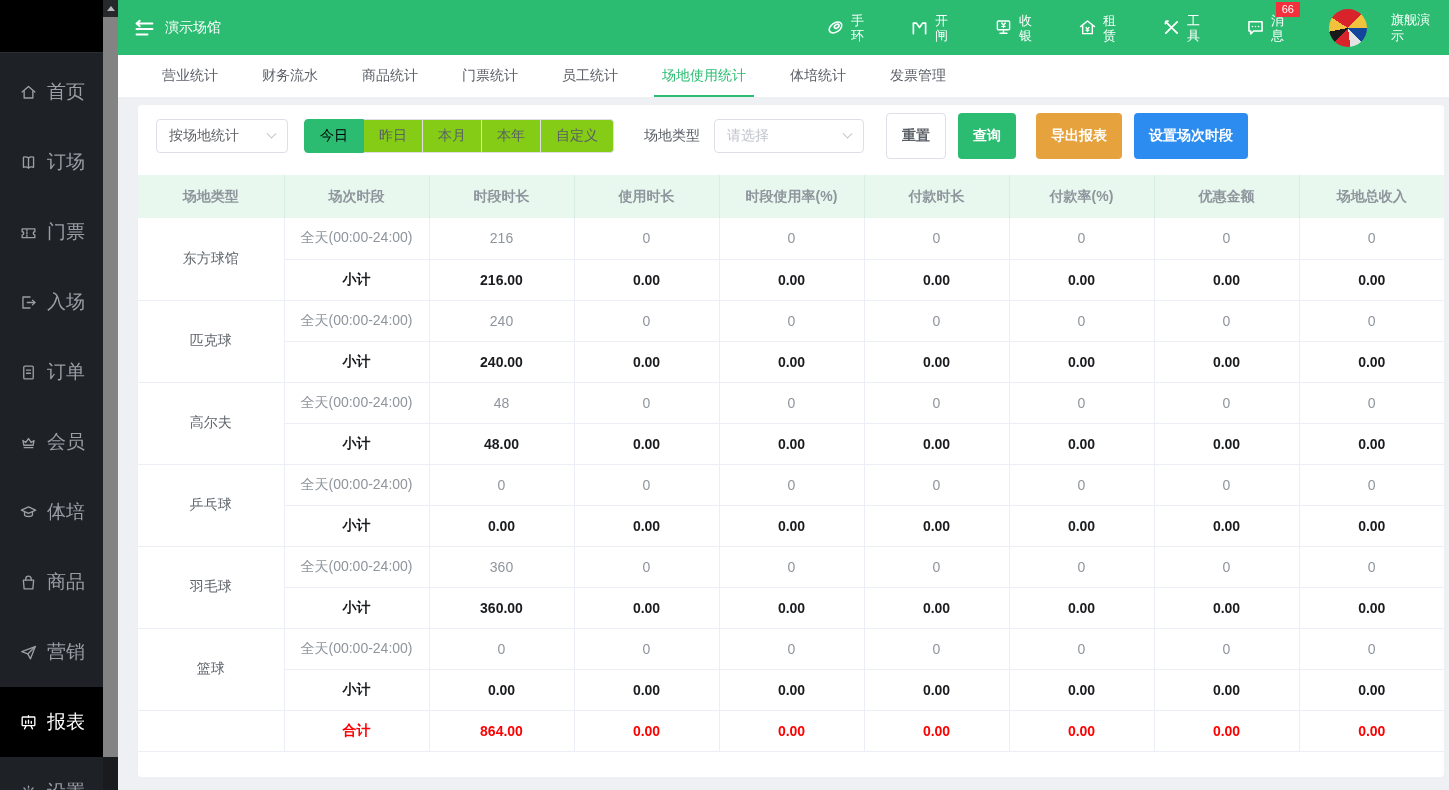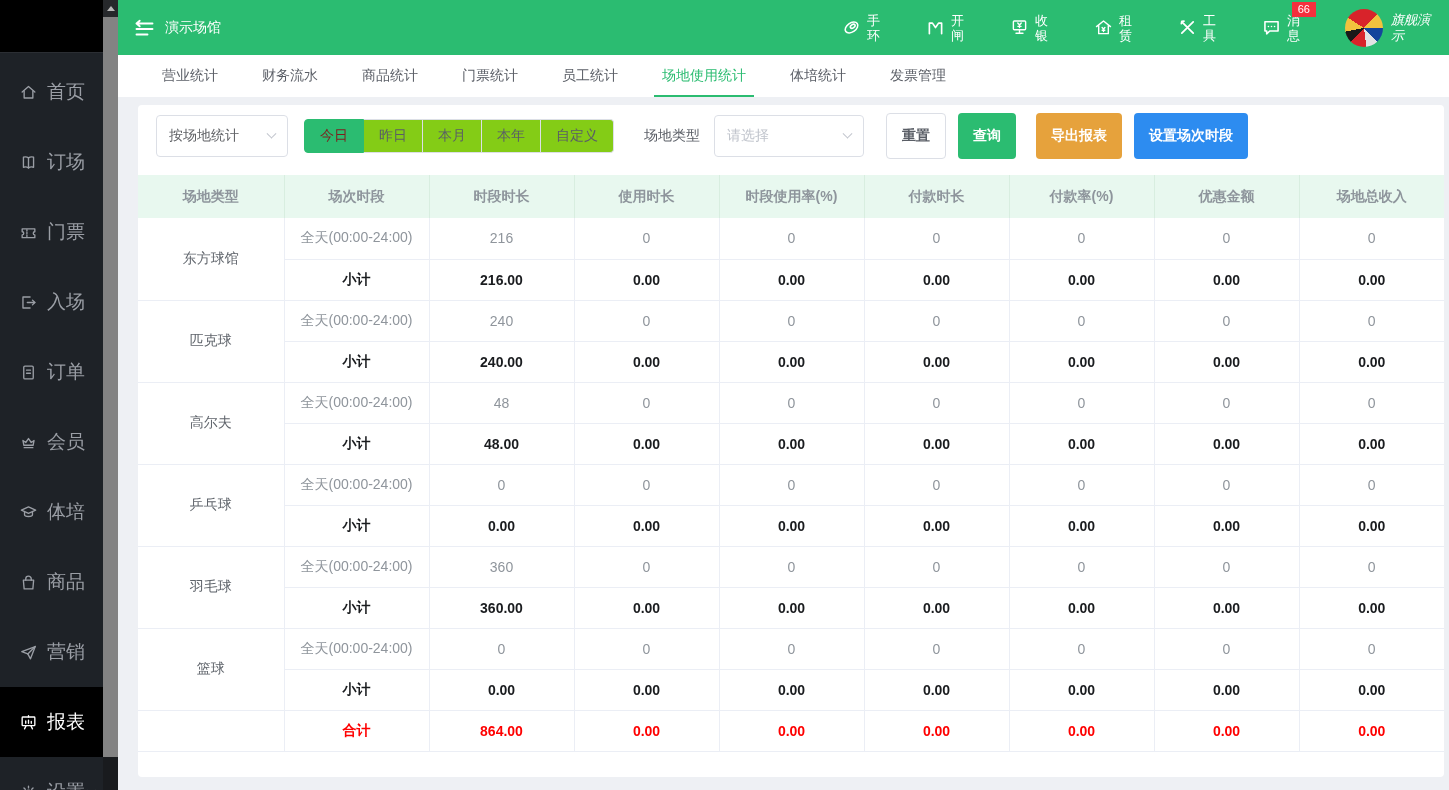--- a/index.html
+++ b/index.html
@@ -39,49 +39,49 @@
   .topbar{height:55px;flex:none;background:var(--green);color:#fff;display:flex;align-items:center;padding:0 16px 0 14px;}
   .collapse-btn{display:flex;cursor:pointer;}
   .collapse-btn svg{width:24px;height:24px;}
   .venue-title{font-size:14px;line-height:17px;width:58px;margin-left:9px;}
   .top-actions{margin-left:auto;display:flex;align-items:center;gap:44px;}
   .action{display:flex;align-items:center;gap:5px;position:relative;cursor:pointer;}
   .action svg{width:21px;height:21px;}
   .act-label{width:14px;font-size:13px;line-height:15px;}
   .badge{position:absolute;top:-11px;right:-15px;background:var(--badge_red);color:#fff;
     border-radius:0;padding:1px 6px;font-size:11px;line-height:13px;}
-  .user{display:flex;align-items:center;gap:8px;cursor:pointer;font-style:italic;}
+  .user{display:flex;align-items:center;gap:24px;cursor:pointer;}
   .avatar{width:38px;height:38px;border-radius:50%;flex:none;
     background:conic-gradient(#d8232a 0 12%, #f2c23e 12% 25%, #14459c 25% 38%, #e3e3e3 38% 48%,
       #d8232a 48% 62%, #191919 62% 72%, #f2c23e 72% 84%, #d8232a 84% 100%);}
   .user-label{width:42px;font-size:13px;line-height:16px;}
 
   .tabbar{height:42px;flex:none;background:#fff;display:flex;align-items:stretch;padding-left:22px;}
   .tab{display:flex;align-items:center;padding:0 22px;font-size:14px;color:#5a5e66;cursor:pointer;position:relative;white-space:nowrap;}
   .tab.active{color:var(--green);}
   .tab.active::after{content:"";position:absolute;left:14px;right:14px;bottom:0;height:2px;background:var(--green);}
 
   .content{flex:1;padding:8px 5px 0 20px;}
   .card{background:#fff;border-radius:4px;height:672px;padding-top:14px;overflow:hidden;}
 
   
   .filters{display:flex;align-items:center;height:34px;margin:0 18px;}
-  .select{height:42px;border:1px solid #dcdfe6;border-radius:4px;background:#fff;
+  .select{height:34px;border:1px solid #dcdfe6;border-radius:4px;background:#fff;
     display:flex;align-items:center;justify-content:space-between;padding:0 12px;
     font-size:14px;color:#606266;cursor:pointer;}
   .sel-stat{width:132px;}
   .sel-type{width:150px;margin-left:14px;}
   .sel-chev{width:7px;height:7px;border:solid #c0c4cc;border-width:0 1.3px 1.3px 0;transform:rotate(45deg) translate(-2px,-2px);}
   .placeholder{color:#c0c4cc;}
   .btn-group{display:flex;margin-left:16px;}
   .db{height:34px;border:1px solid #dcdfe6;border-left-width:0;background:#84cc16;color:#5a5e66;
     font-size:14px;padding:0 15px;display:flex;align-items:center;cursor:pointer;white-space:nowrap;}
   .db:first-child{border-left-width:1px;border-radius:4px 0 0 4px;}
   .db:last-child{border-radius:0 4px 4px 0;}
-  .db.active{background:var(--green);border-color:var(--green);color:#7f1d1d;}
+  .db.active{background:var(--green);border-color:var(--green);color:#000000;}
   .lbl-type{margin-left:30px;font-size:14px;color:#5a5e66;white-space:nowrap;}
   .btn{height:46px;border:none;border-radius:4px;padding:4px 15px;font-size:14px;display:flex;align-items:center;cursor:pointer;white-space:nowrap;font-weight:bold;}
   .btn-reset{border:1px solid #dcdfe6;background:#fff;color:#5a5e66;margin-left:22px;}
   .btn-query{background:var(--green);color:#fff;margin-left:12px;}
   .btn-export{background:var(--orange);color:#fff;margin-left:20px;}
   .btn-slots{background:var(--blue);color:#fff;margin-left:12px;}
 
   
   .table-wrap{margin-top:22px;}
   table{width:100%;border-collapse:collapse;table-layout:fixed;}

